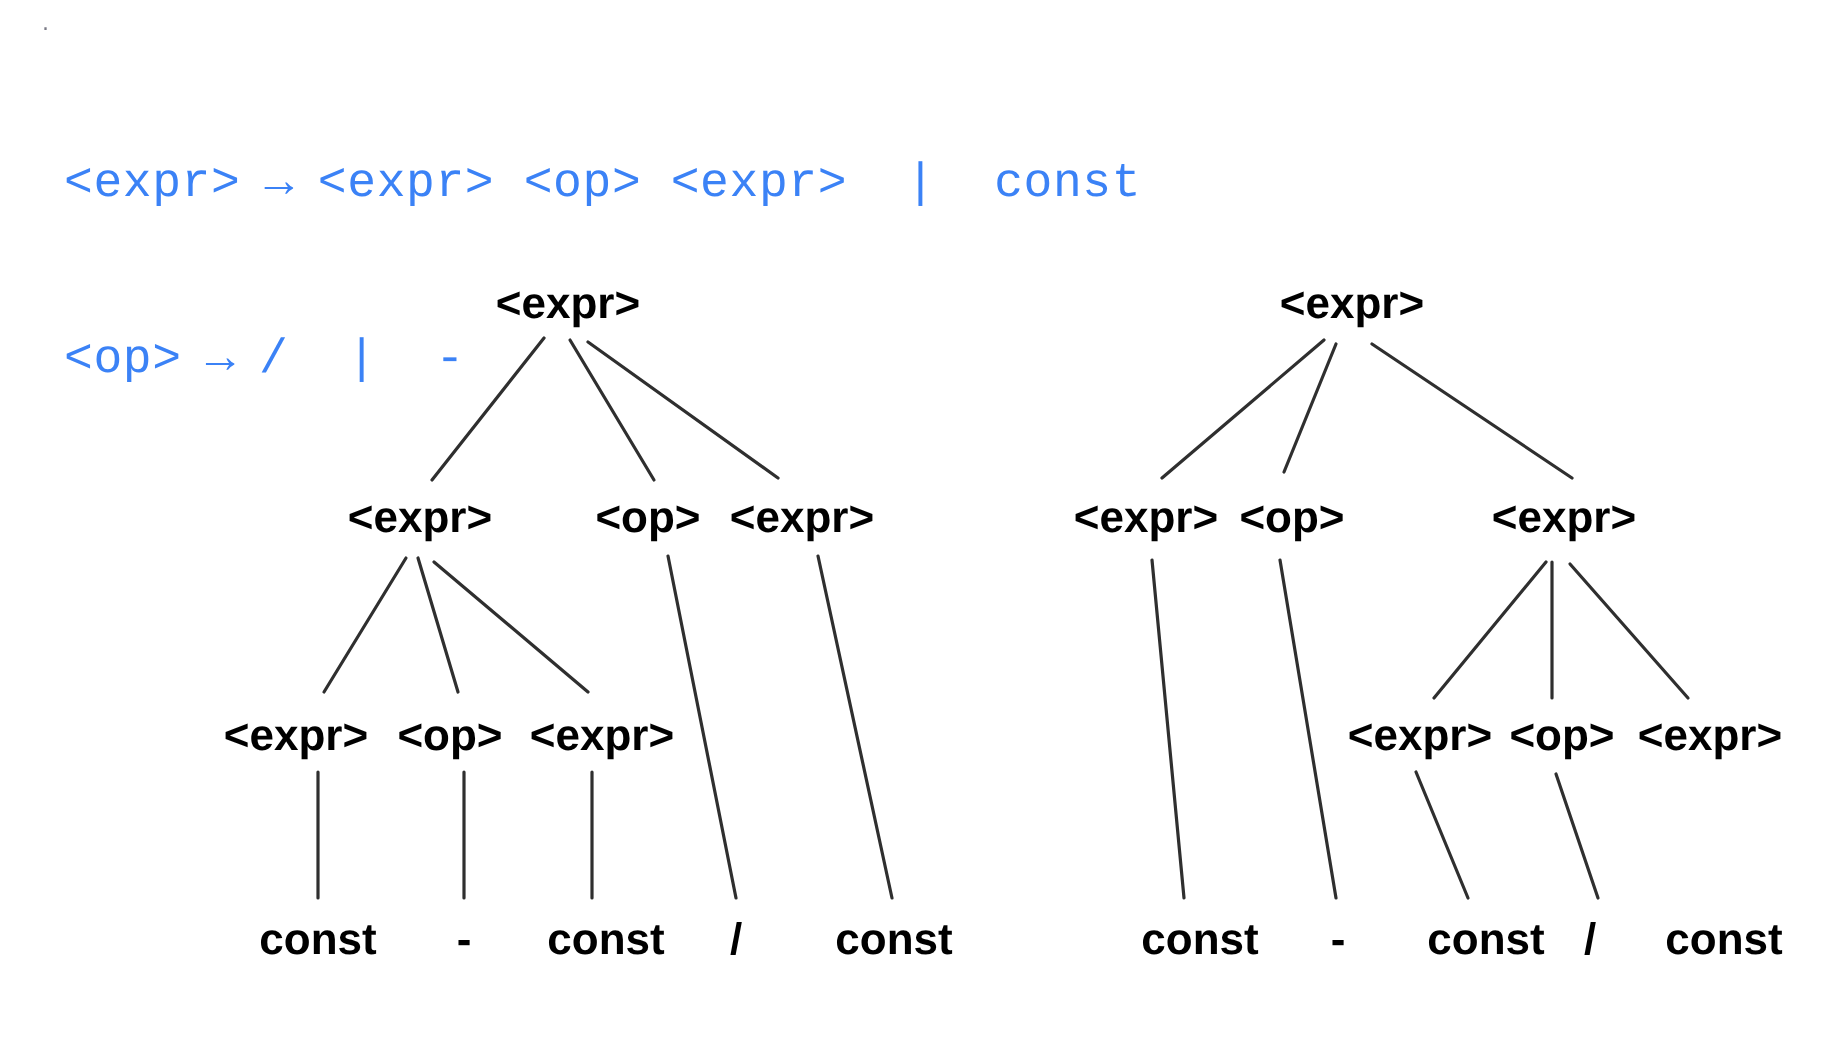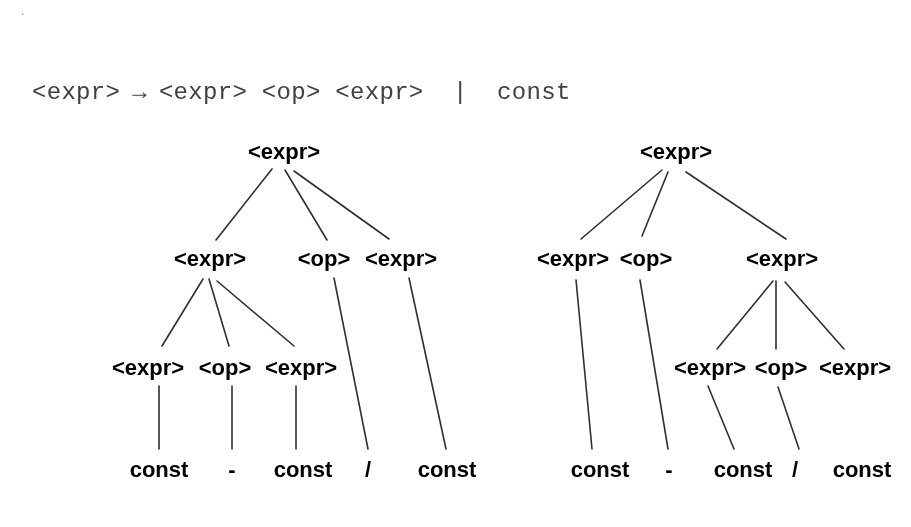--- a/index.html
+++ b/index.html
@@ -18,21 +18,21 @@
   .stray-dot {
     position: absolute; left: 21px; top: 10px;
     width: 3px; height: 4px;
     color: #7a7a86;
     font: 11px "DejaVu Sans", sans-serif;
     line-height: 4px;
   }
   
   .grammar {
     position: absolute; left: 32px; top: 24px;
-    color: #404040;
+    color: #3b82f6;
     font-family: "Liberation Mono", "DejaVu Sans Mono", monospace;
     font-size: 24px;
     letter-spacing: 0.3px;
     white-space: pre;
   }
   .grammar-line { height: 34px; line-height: 30px; }
   .grammar-arrow { display: inline-block; margin: 0 12px; }
   
   svg.edges {
     position: absolute; left: 0; top: 0;
@@ -56,20 +56,21 @@
 </style>
 </head>
 <body>
 
 <div class="canvas">
 
   <span class="stray-dot">.</span>
 
   <div class="grammar">
     <div class="grammar-line"><span>&lt;expr&gt;</span><span class="grammar-arrow">→</span><span>&lt;expr&gt; &lt;op&gt; &lt;expr&gt;  |  const</span></div>
+    <div class="grammar-line"><span>&lt;op&gt;</span><span class="grammar-arrow">→</span><span>/  |  -</span></div>
   </div>
 
   <svg class="edges" viewBox="0 0 911 527" xmlns="http://www.w3.org/2000/svg">
 
     <line x1="272" y1="169" x2="216" y2="240"></line>
     <line x1="285" y1="170" x2="327" y2="240"></line>
     <line x1="294" y1="171" x2="389" y2="239"></line>
 
     <line x1="203" y1="279" x2="162" y2="346"></line>
     <line x1="209" y1="279" x2="229" y2="346"></line>

